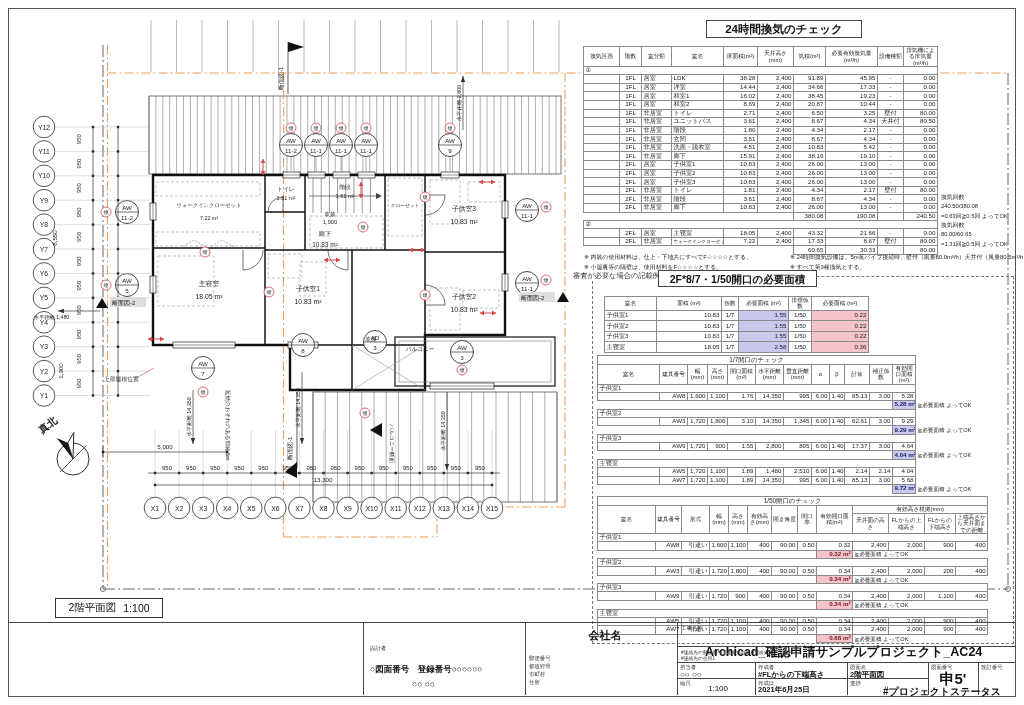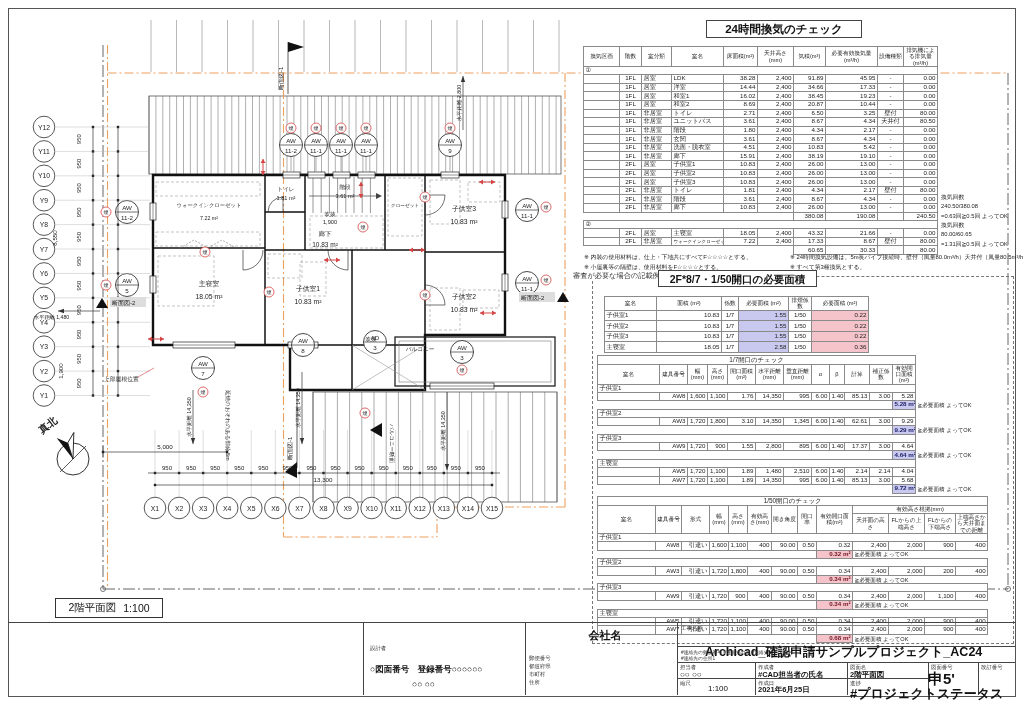--- a/index.html
+++ b/index.html
@@ -1217,27 +1217,27 @@
     <span class="tb-label" style="left:529px;top:679px">住所</span>
 
     <span class="tb-label" style="left:681px;top:625px">工事名称</span>
     <span class="tb-big" style="left:705px;top:644px;font-size:12.5px">Archicad_確認申請サンプルプロジェクト_AC24</span>
     <span class="tb-label" style="left:681px;top:649px;font-size:4.8px">#連絡先の郵便番号 #連絡先の国 #連絡先の市区町村</span>
     <span class="tb-label" style="left:681px;top:655px;font-size:4.8px">#連絡先の住所1</span>
 
     <span class="tb-label" style="left:680px;top:664px">担当者</span>
     <span class="tb-big" style="left:680px;top:670px;font-size:8px">○○ ○○</span>
     <span class="tb-label" style="left:758px;top:664px">作成者</span>
-    <span class="tb-big" style="left:758px;top:670px;font-size:7.5px">#CAD担当者の氏名</span>
+    <span class="tb-big" style="left:758px;top:670px;font-size:7.5px">#FLからの下端高さ</span>
     <span class="tb-label" style="left:850px;top:664px">図面名</span>
     <span class="tb-big" style="left:850px;top:670px;font-size:7.5px">2階平面図</span>
     <span class="tb-label" style="left:931px;top:664px">図面番号</span>
-    <span class="tb-big" style="left:928px;top:670px;width:50px;font-size:15px">申5'</span>
+    <span class="tb-big" style="left:928px;top:670px;width:50px;text-align:center;font-size:15px">申5'</span>
     <span class="tb-label" style="left:981px;top:664px">改訂番号</span>
     <span class="tb-big" style="left:985px;top:676px;font-size:8px"></span>
     <span class="tb-label" style="left:680px;top:680px">縮尺</span>
     <span class="tb-big" style="left:708px;top:684px;font-size:8px;font-weight:normal">1:100</span>
     <span class="tb-label" style="left:758px;top:680px">作成日</span>
     <span class="tb-big" style="left:758px;top:685px;font-size:7.5px">2021年6月25日</span>
     <span class="tb-label" style="left:850px;top:680px">進捗</span>
-    <span class="tb-big" style="left:850px;top:685px;font-size:13px">#プロジェクトステータス</span>
+    <span class="tb-big" style="left:883px;top:685px;font-size:10px">#プロジェクトステータス</span>
   </div>
 </div>
 
 </body></html>

